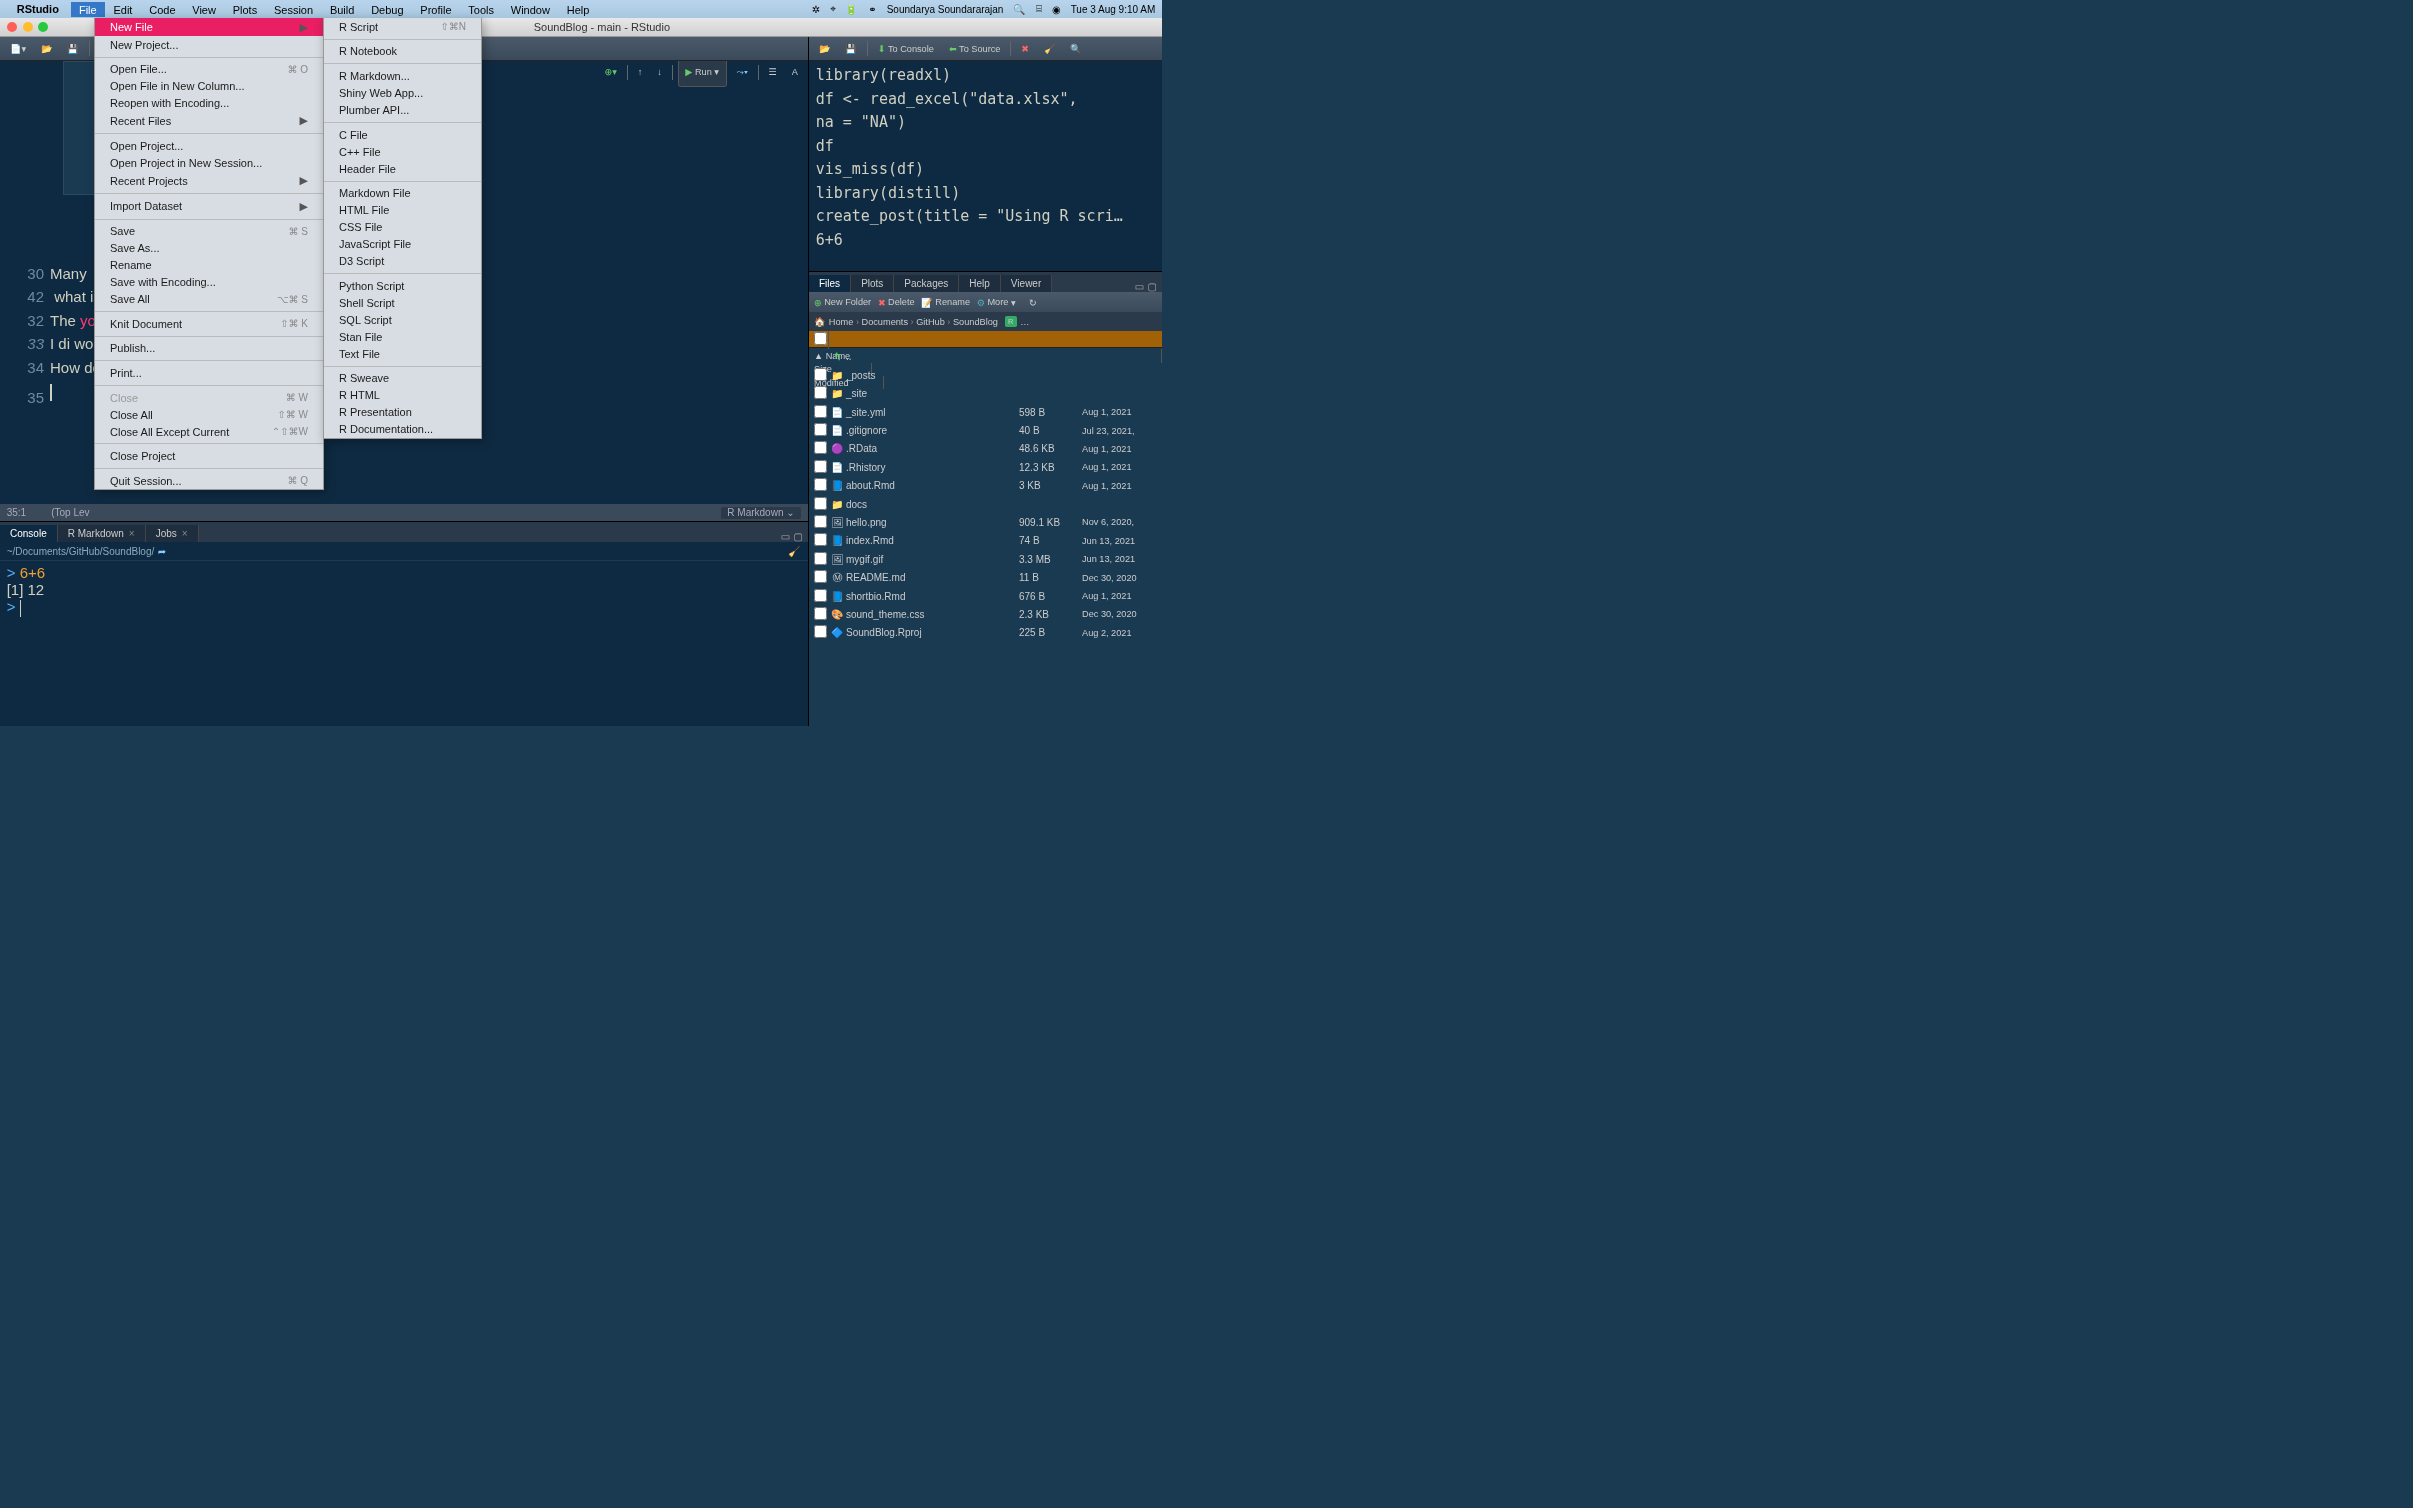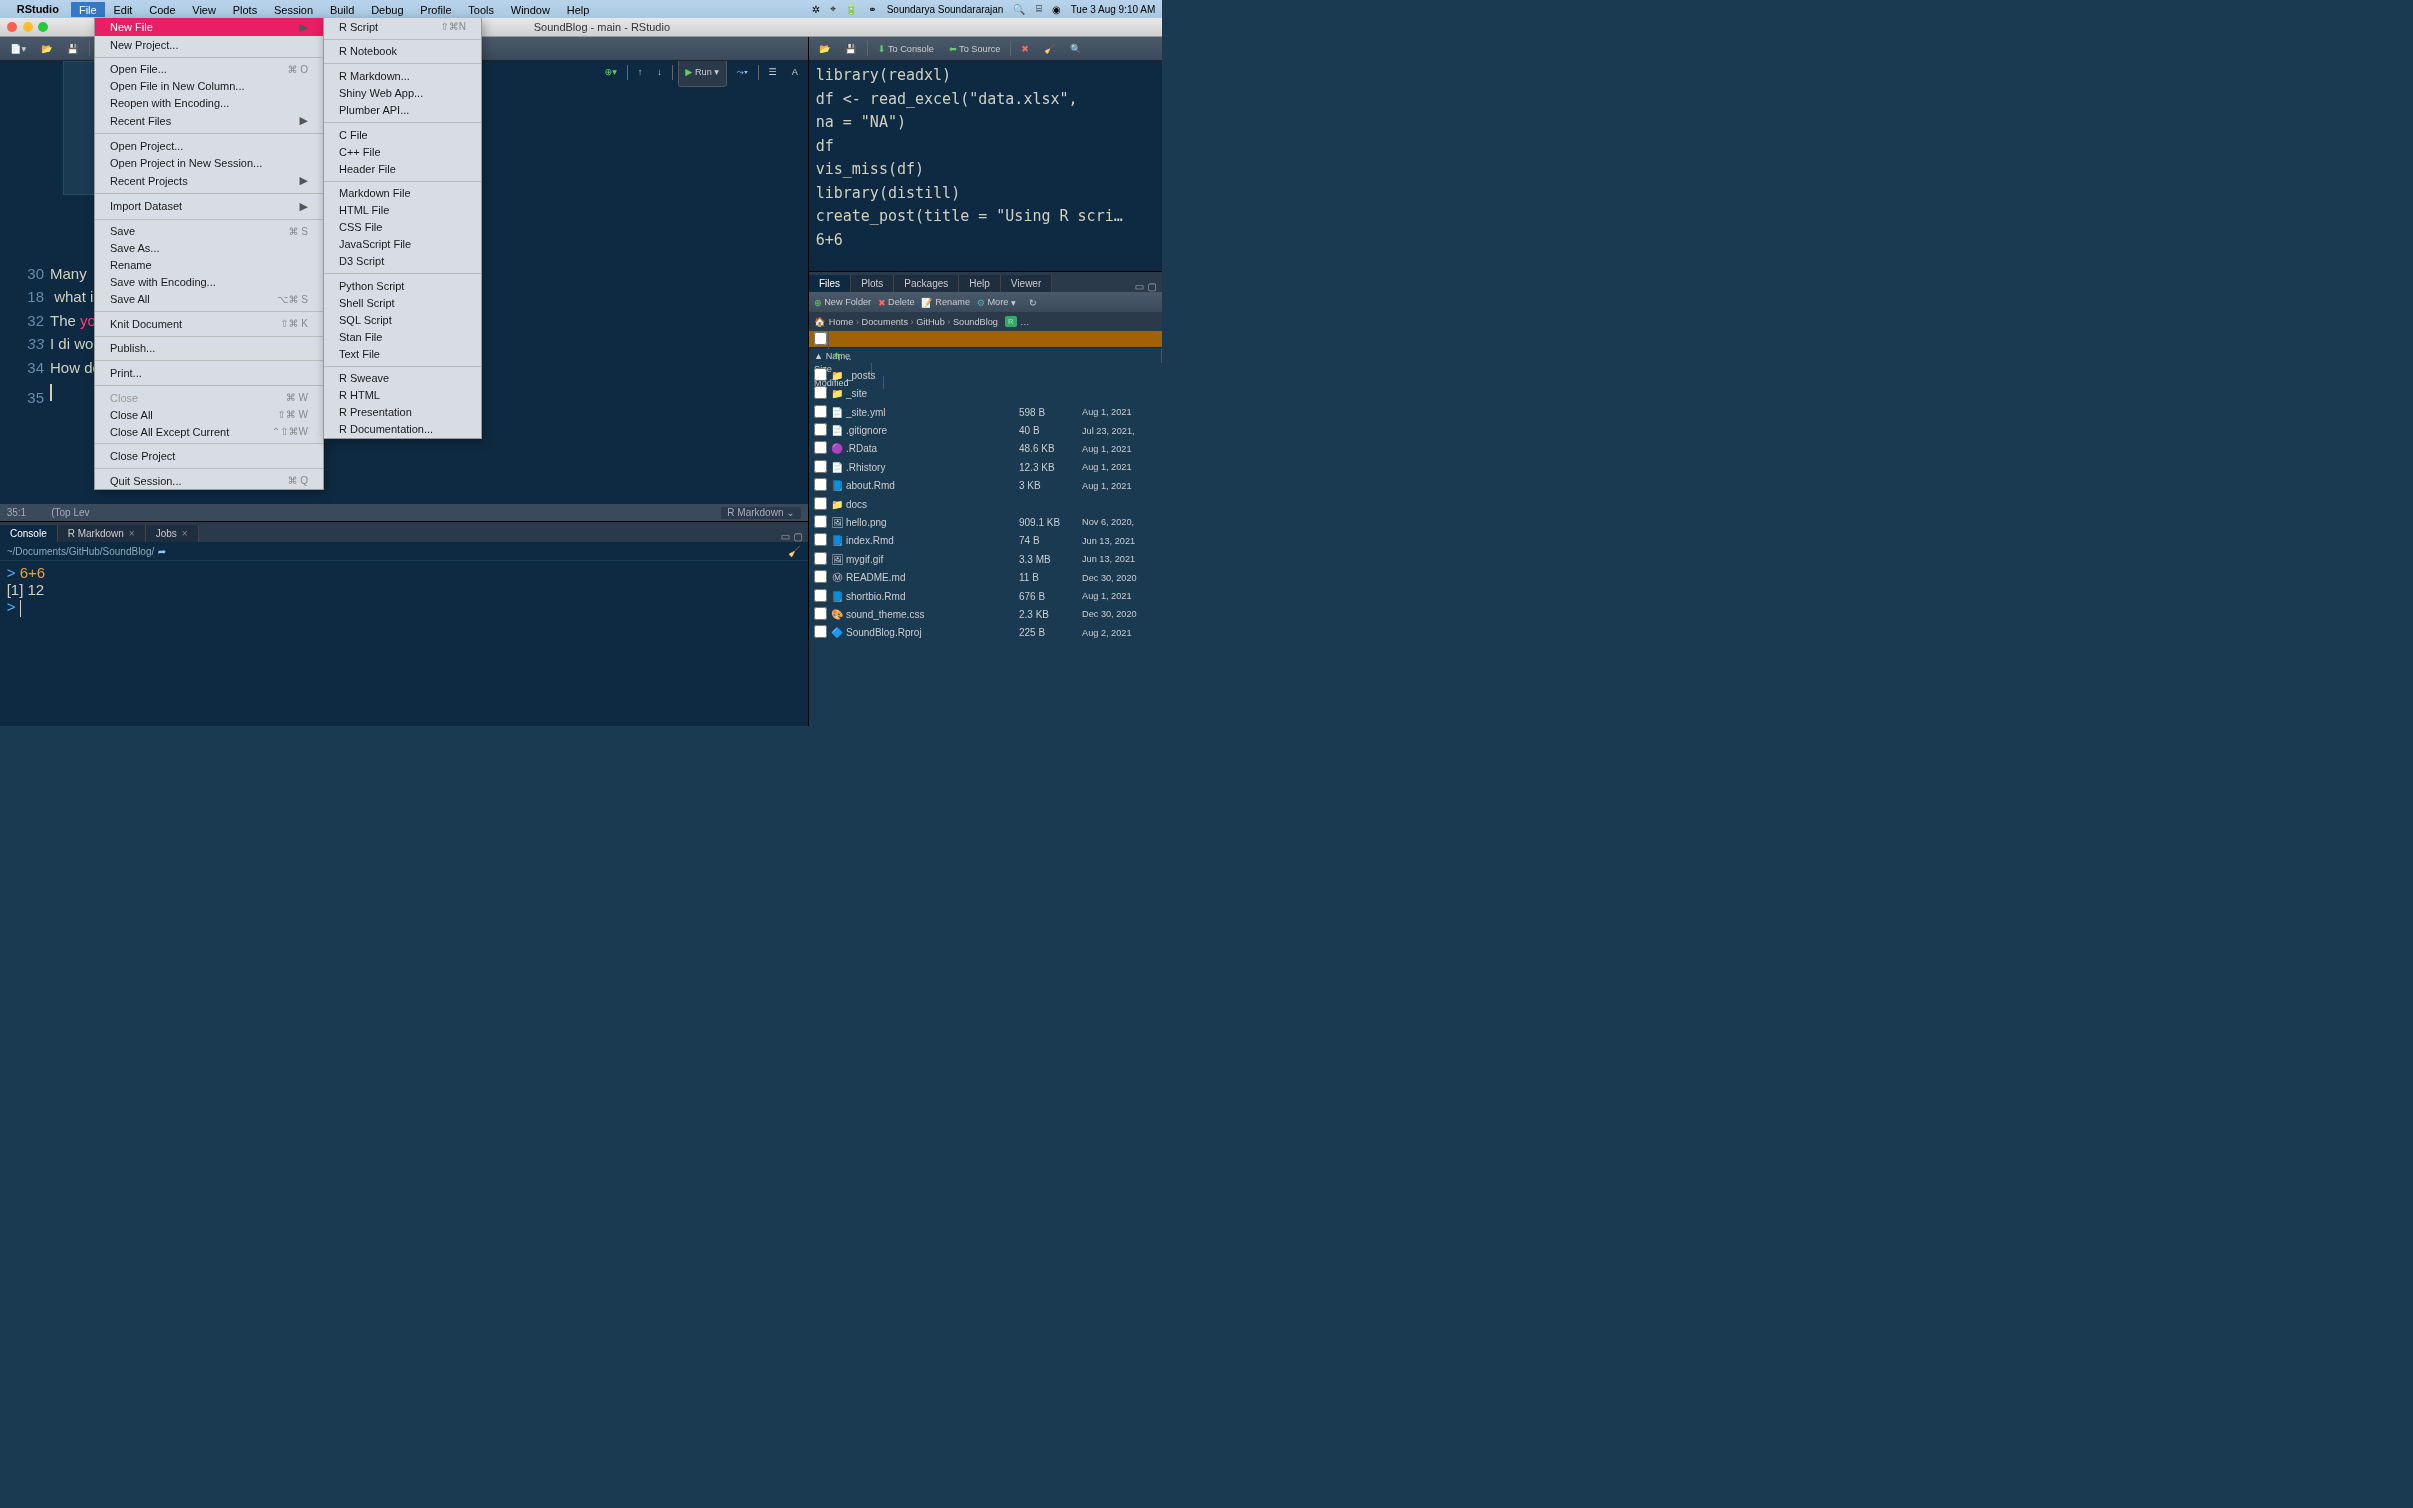--- a/index.html
+++ b/index.html
@@ -160,21 +160,21 @@
       </div>
       <div class="source-content" id="src-lines">
           <div class="line">
             <span class="lno" style="top: 0px;">30</span>
             <span class="txt">Many  you type in console, you just have</span>
           </div>
           <div class="line">
             <span class="txt"> what is the trouble?</span>
           </div>
           <div class="line">
-            <span class="lno" style="top: 23.5px;">18</span>
+            <span class="lno" style="top: 23.5px;">42</span>
             <span class="txt">The <span class="hilite">your commands are temporary**</span> , not</span>
           </div>
           <div class="line">
             <span class="lno" style="top: 47px;">32</span>
             <span class="txt">I di working from R script until i star</span>
           </div>
           <div class="line">
             <span class="lno" style="top: 70px; font-style: italic;">33</span>
             <span class="txt">How do you maintain it?</span>
           </div>

